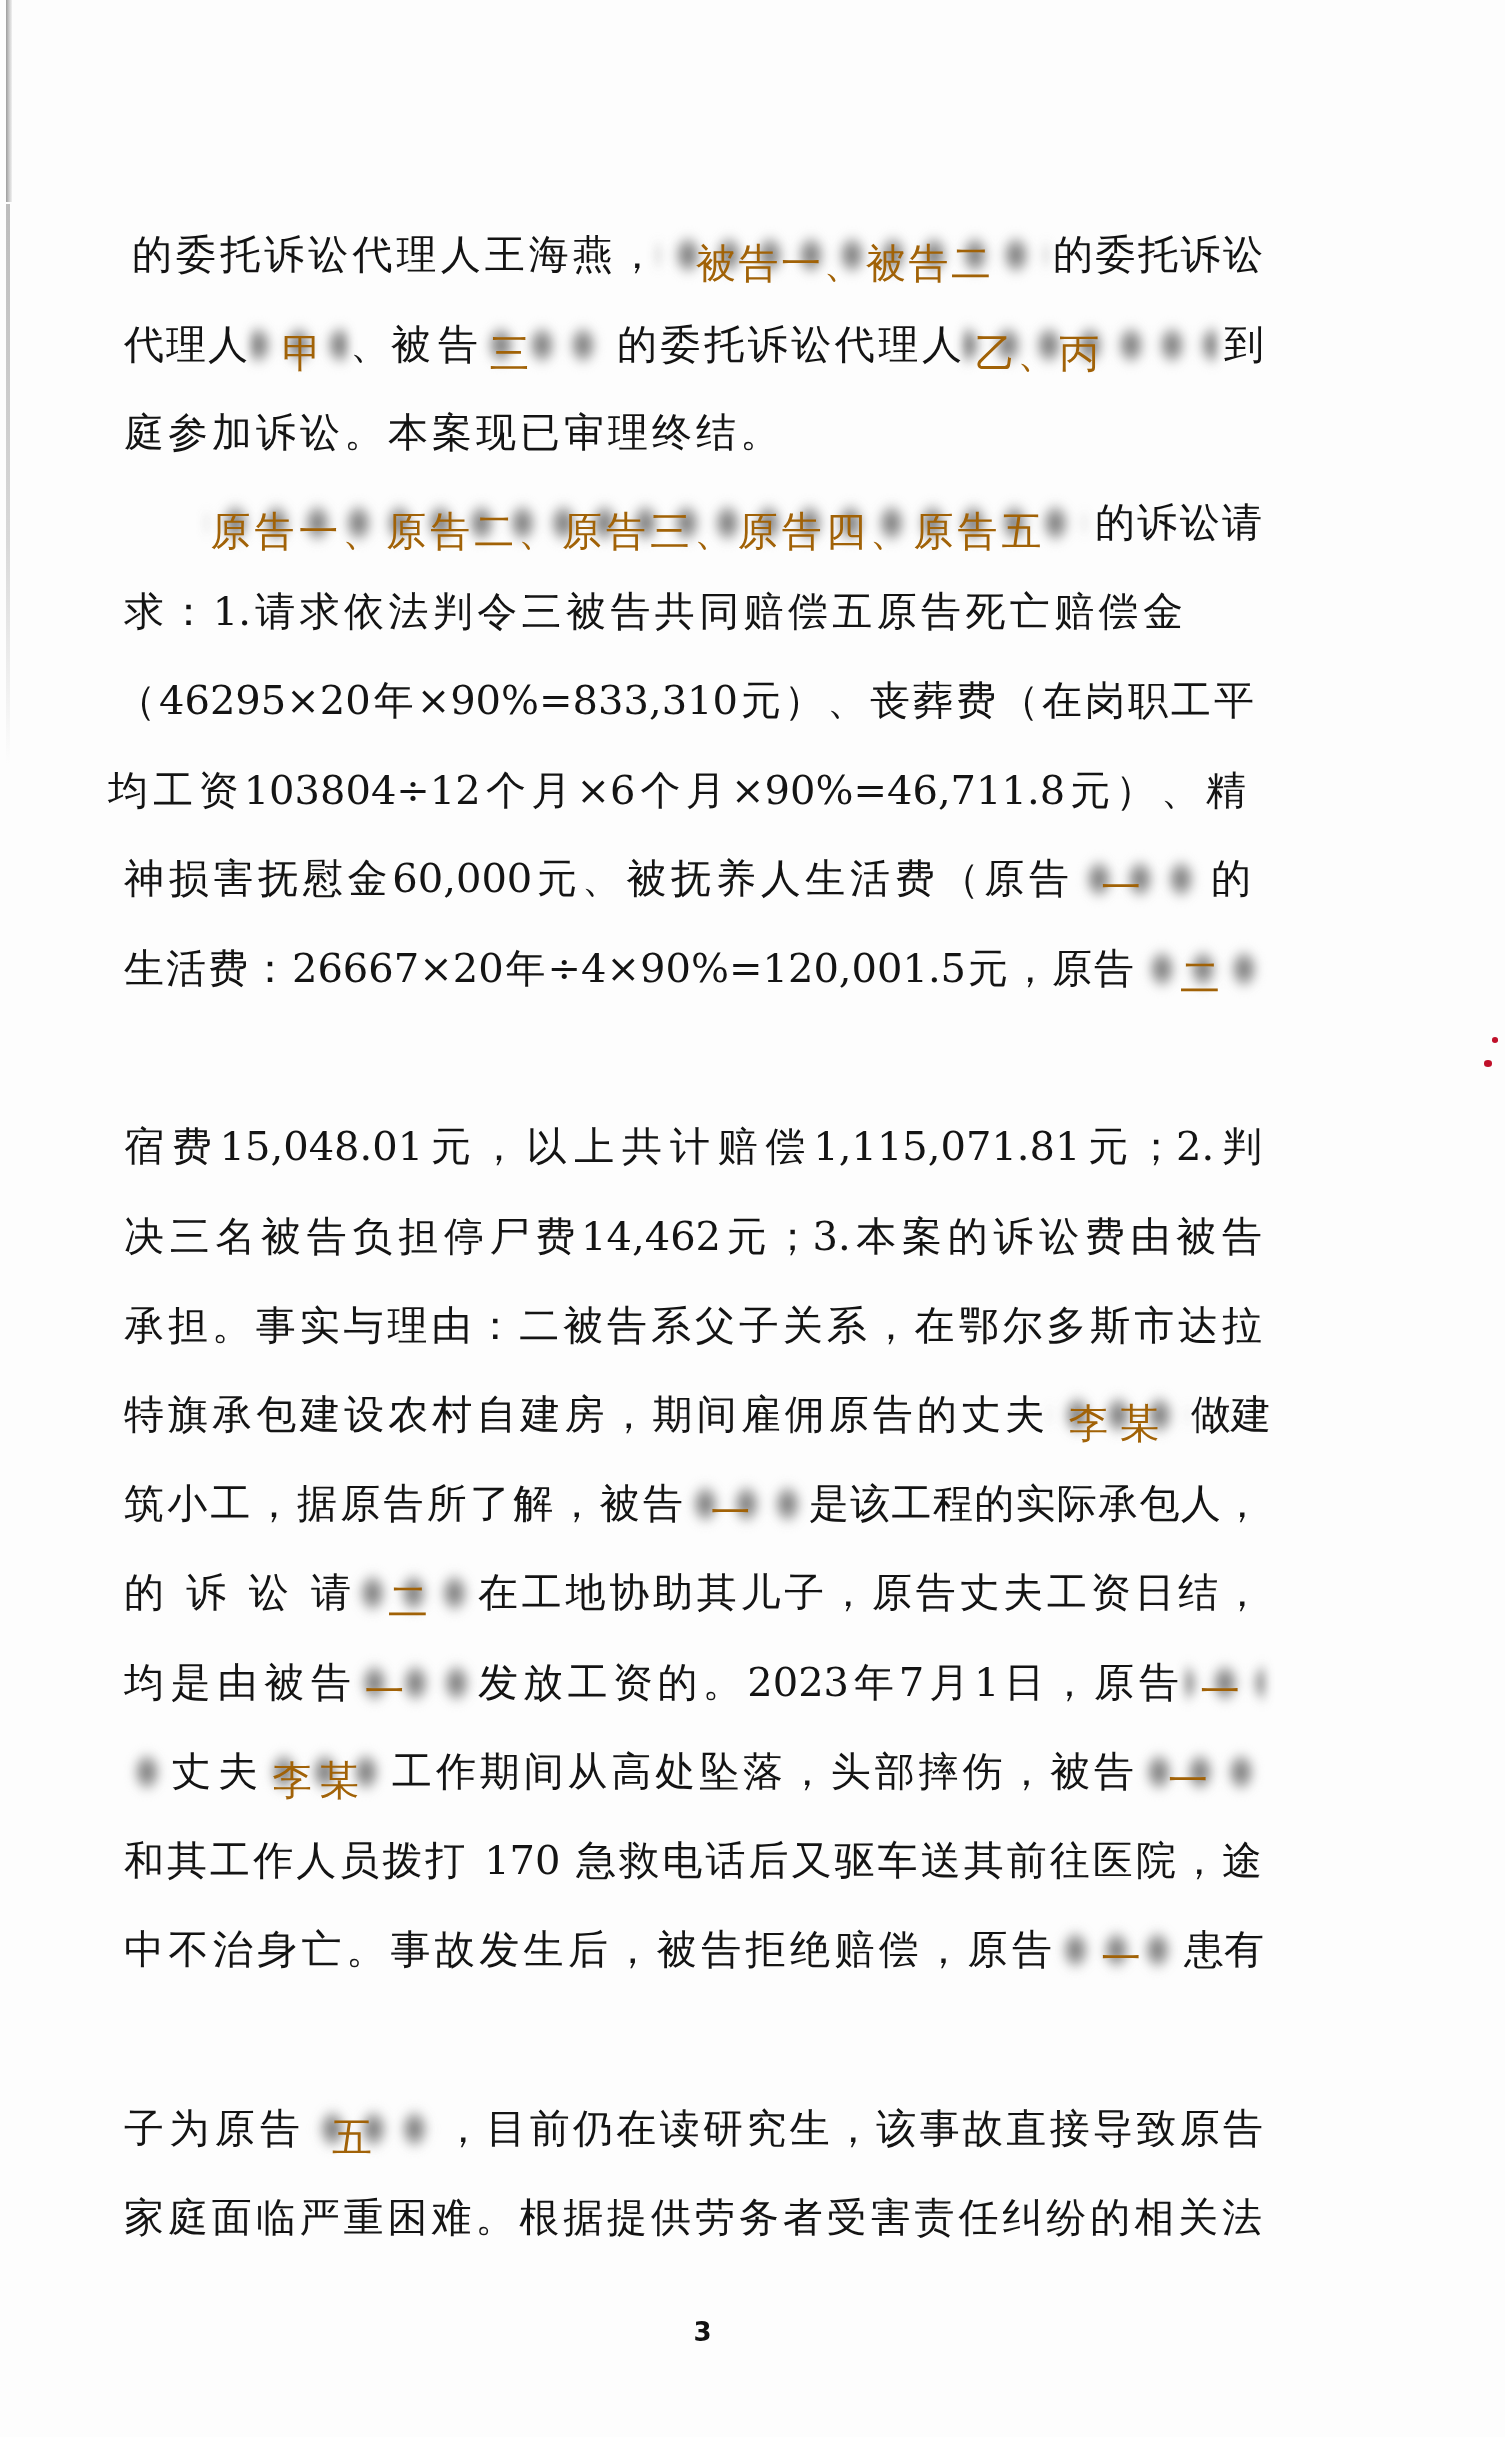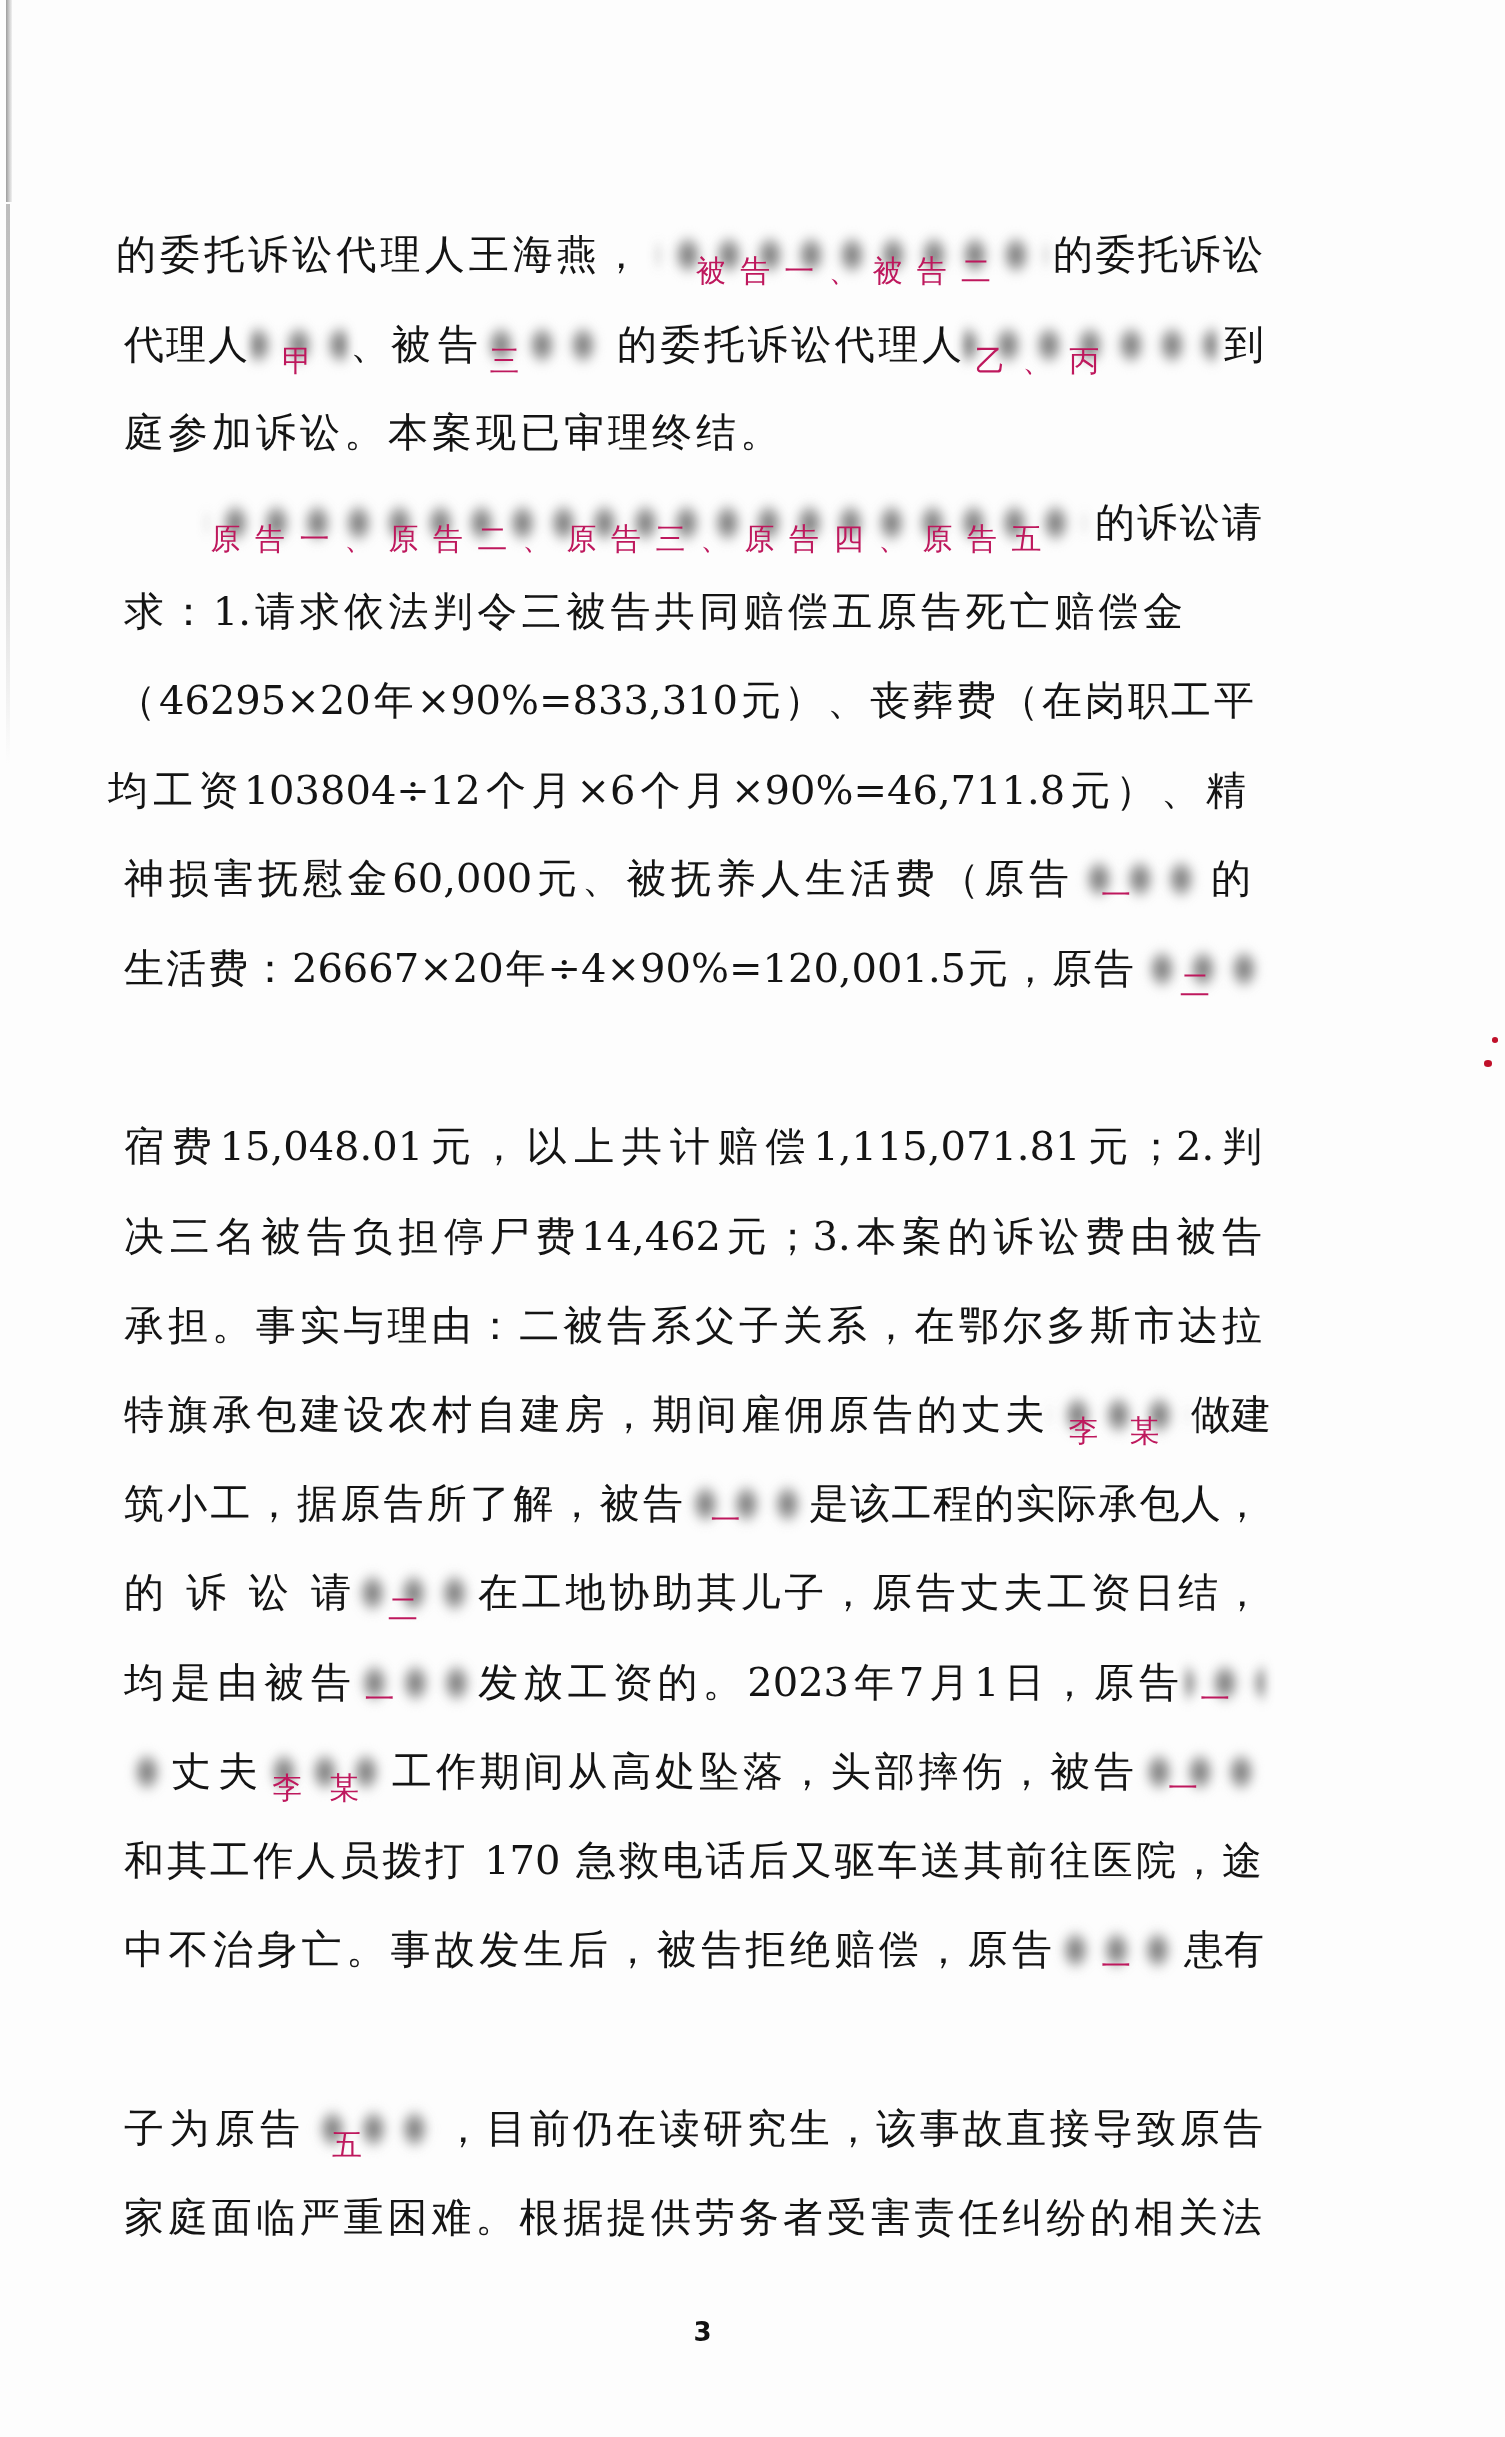--- a/index.html
+++ b/index.html
@@ -10,37 +10,37 @@
              background:linear-gradient(to bottom,#bcbcbc,#d8d8d8 60%,rgba(255,255,255,0)); }
     .ln { position:absolute; left:0; width:1505px; height:49px; }
     .t { position:absolute; top:0; height:49px; line-height:49px; font-size:40px;
          font-family:"DejaVu Serif","Liberation Serif",serif; color:#141414;
          white-space:nowrap; text-align:justify; text-align-last:justify; }
     .r { position:absolute; top:-5.5px; height:60px; }
     .r .b { position:absolute; left:0; top:0; right:0; bottom:0; opacity:.85;
             background-image:radial-gradient(ellipse 42% 40% at 50% 50%, rgba(80,80,80,0.95) 0%, rgba(118,118,118,0.75) 45%, rgba(200,200,200,0.25) 80%, rgba(255,255,255,0) 100%);
             background-size:41px 100%; background-repeat:repeat-x; background-position:center;
             filter:blur(4.8px); }
-    .r .o { position:absolute; top:21px; height:49px; line-height:49px; font-size:30px;
-            font-family:"DejaVu Sans","Liberation Sans",sans-serif; color:#be185d;
+    .r .o { position:absolute; top:14px; height:49px; line-height:49px; font-size:40px;
+            font-family:"DejaVu Sans","Liberation Sans",sans-serif; color:#a16207;
             white-space:nowrap; text-align:justify; text-align-last:justify; }
     .pn { position:absolute; left:686px; top:2316px; width:33px; text-align:center;
           font-family:"DejaVu Sans","Liberation Sans",sans-serif; font-weight:bold;
           font-size:26px; line-height:33px; color:#111; }
     .dot { position:absolute; border-radius:50%; background:#c0102a; filter:blur(0.7px); }
   </style>
 </head>
 <body>
 
 <div class="page">
   <div class="edge1"></div>
   <div class="edge2"></div>
 
   <div class="ln" style="top:230px">
-    <span class="t" style="left:116px;width:525px">的委托诉讼代理人王海燕，</span>
+    <span class="t" style="left:132px;width:525px">的委托诉讼代理人王海燕，</span>
     <span class="r" style="left:656px;width:392px">
       <span class="b"></span>
       <span class="o" style="left:40px;width:295px">被告一、被告二</span>
     </span>
     <span class="t" style="left:1053px;width:210px">的委托诉讼</span>
   </div>
 
   <div class="ln" style="top:320px">
     <span class="t" style="left:124px;width:124px">代理人</span>
     <span class="r" style="left:250px;width:98px">

